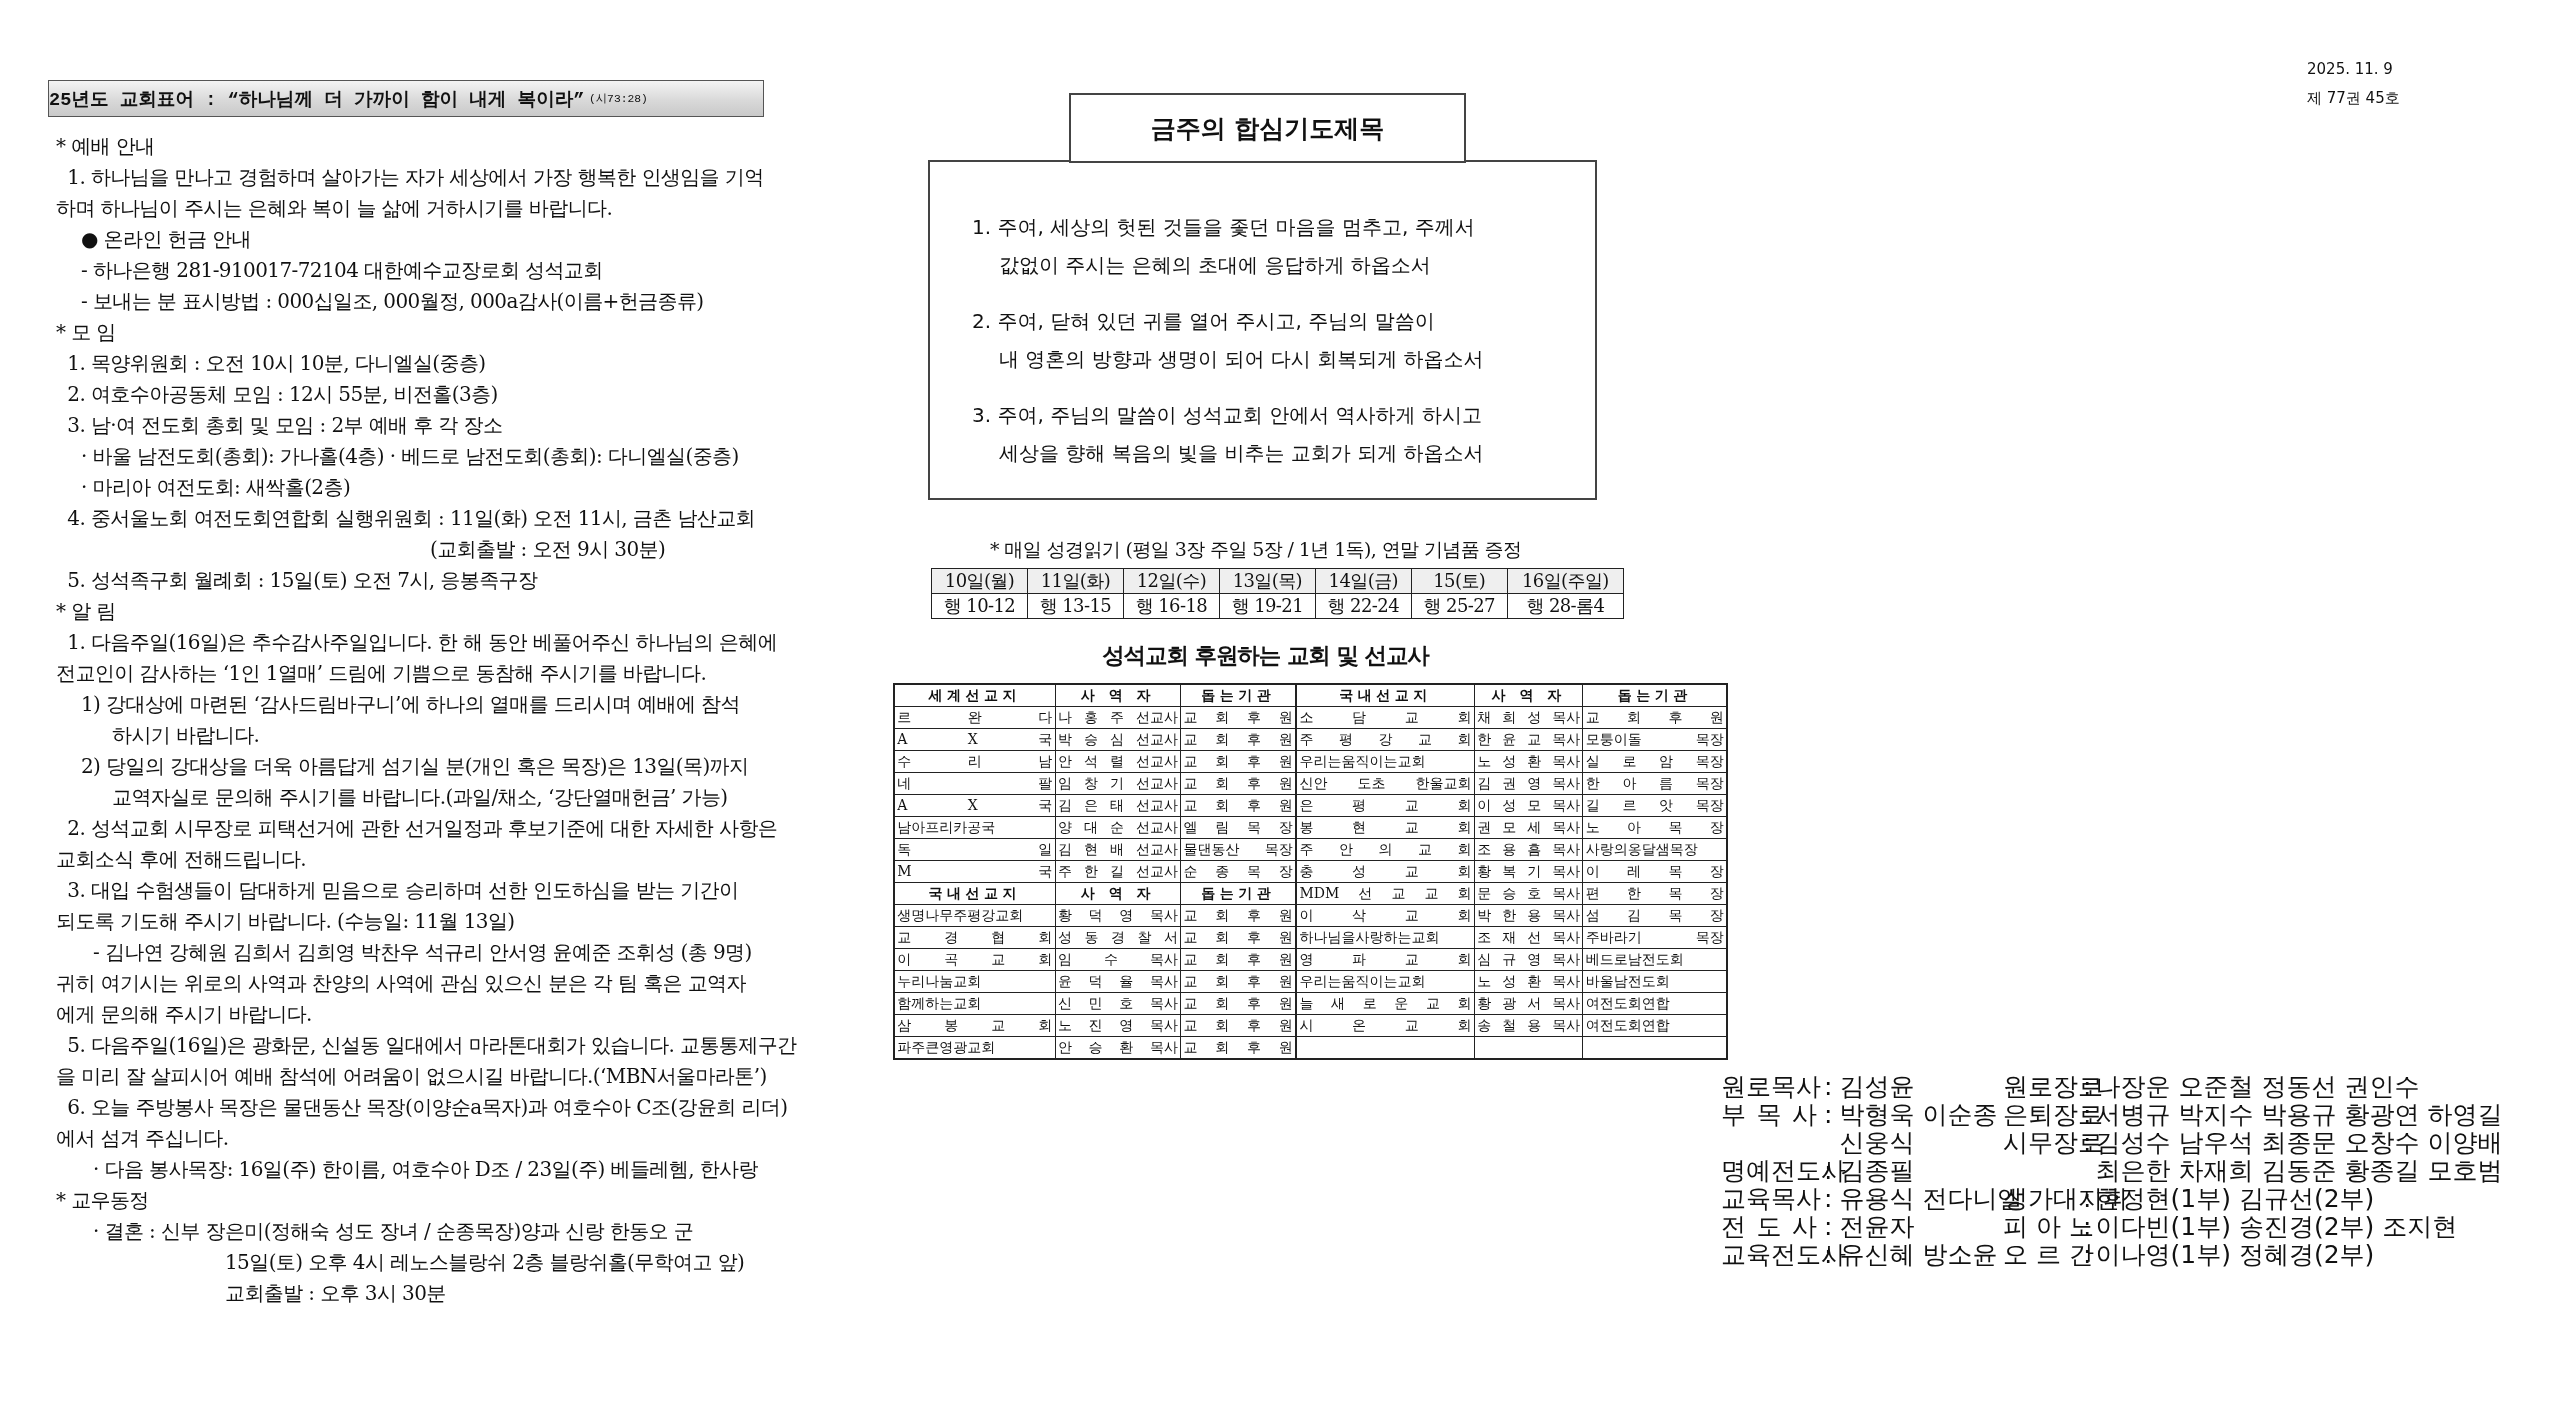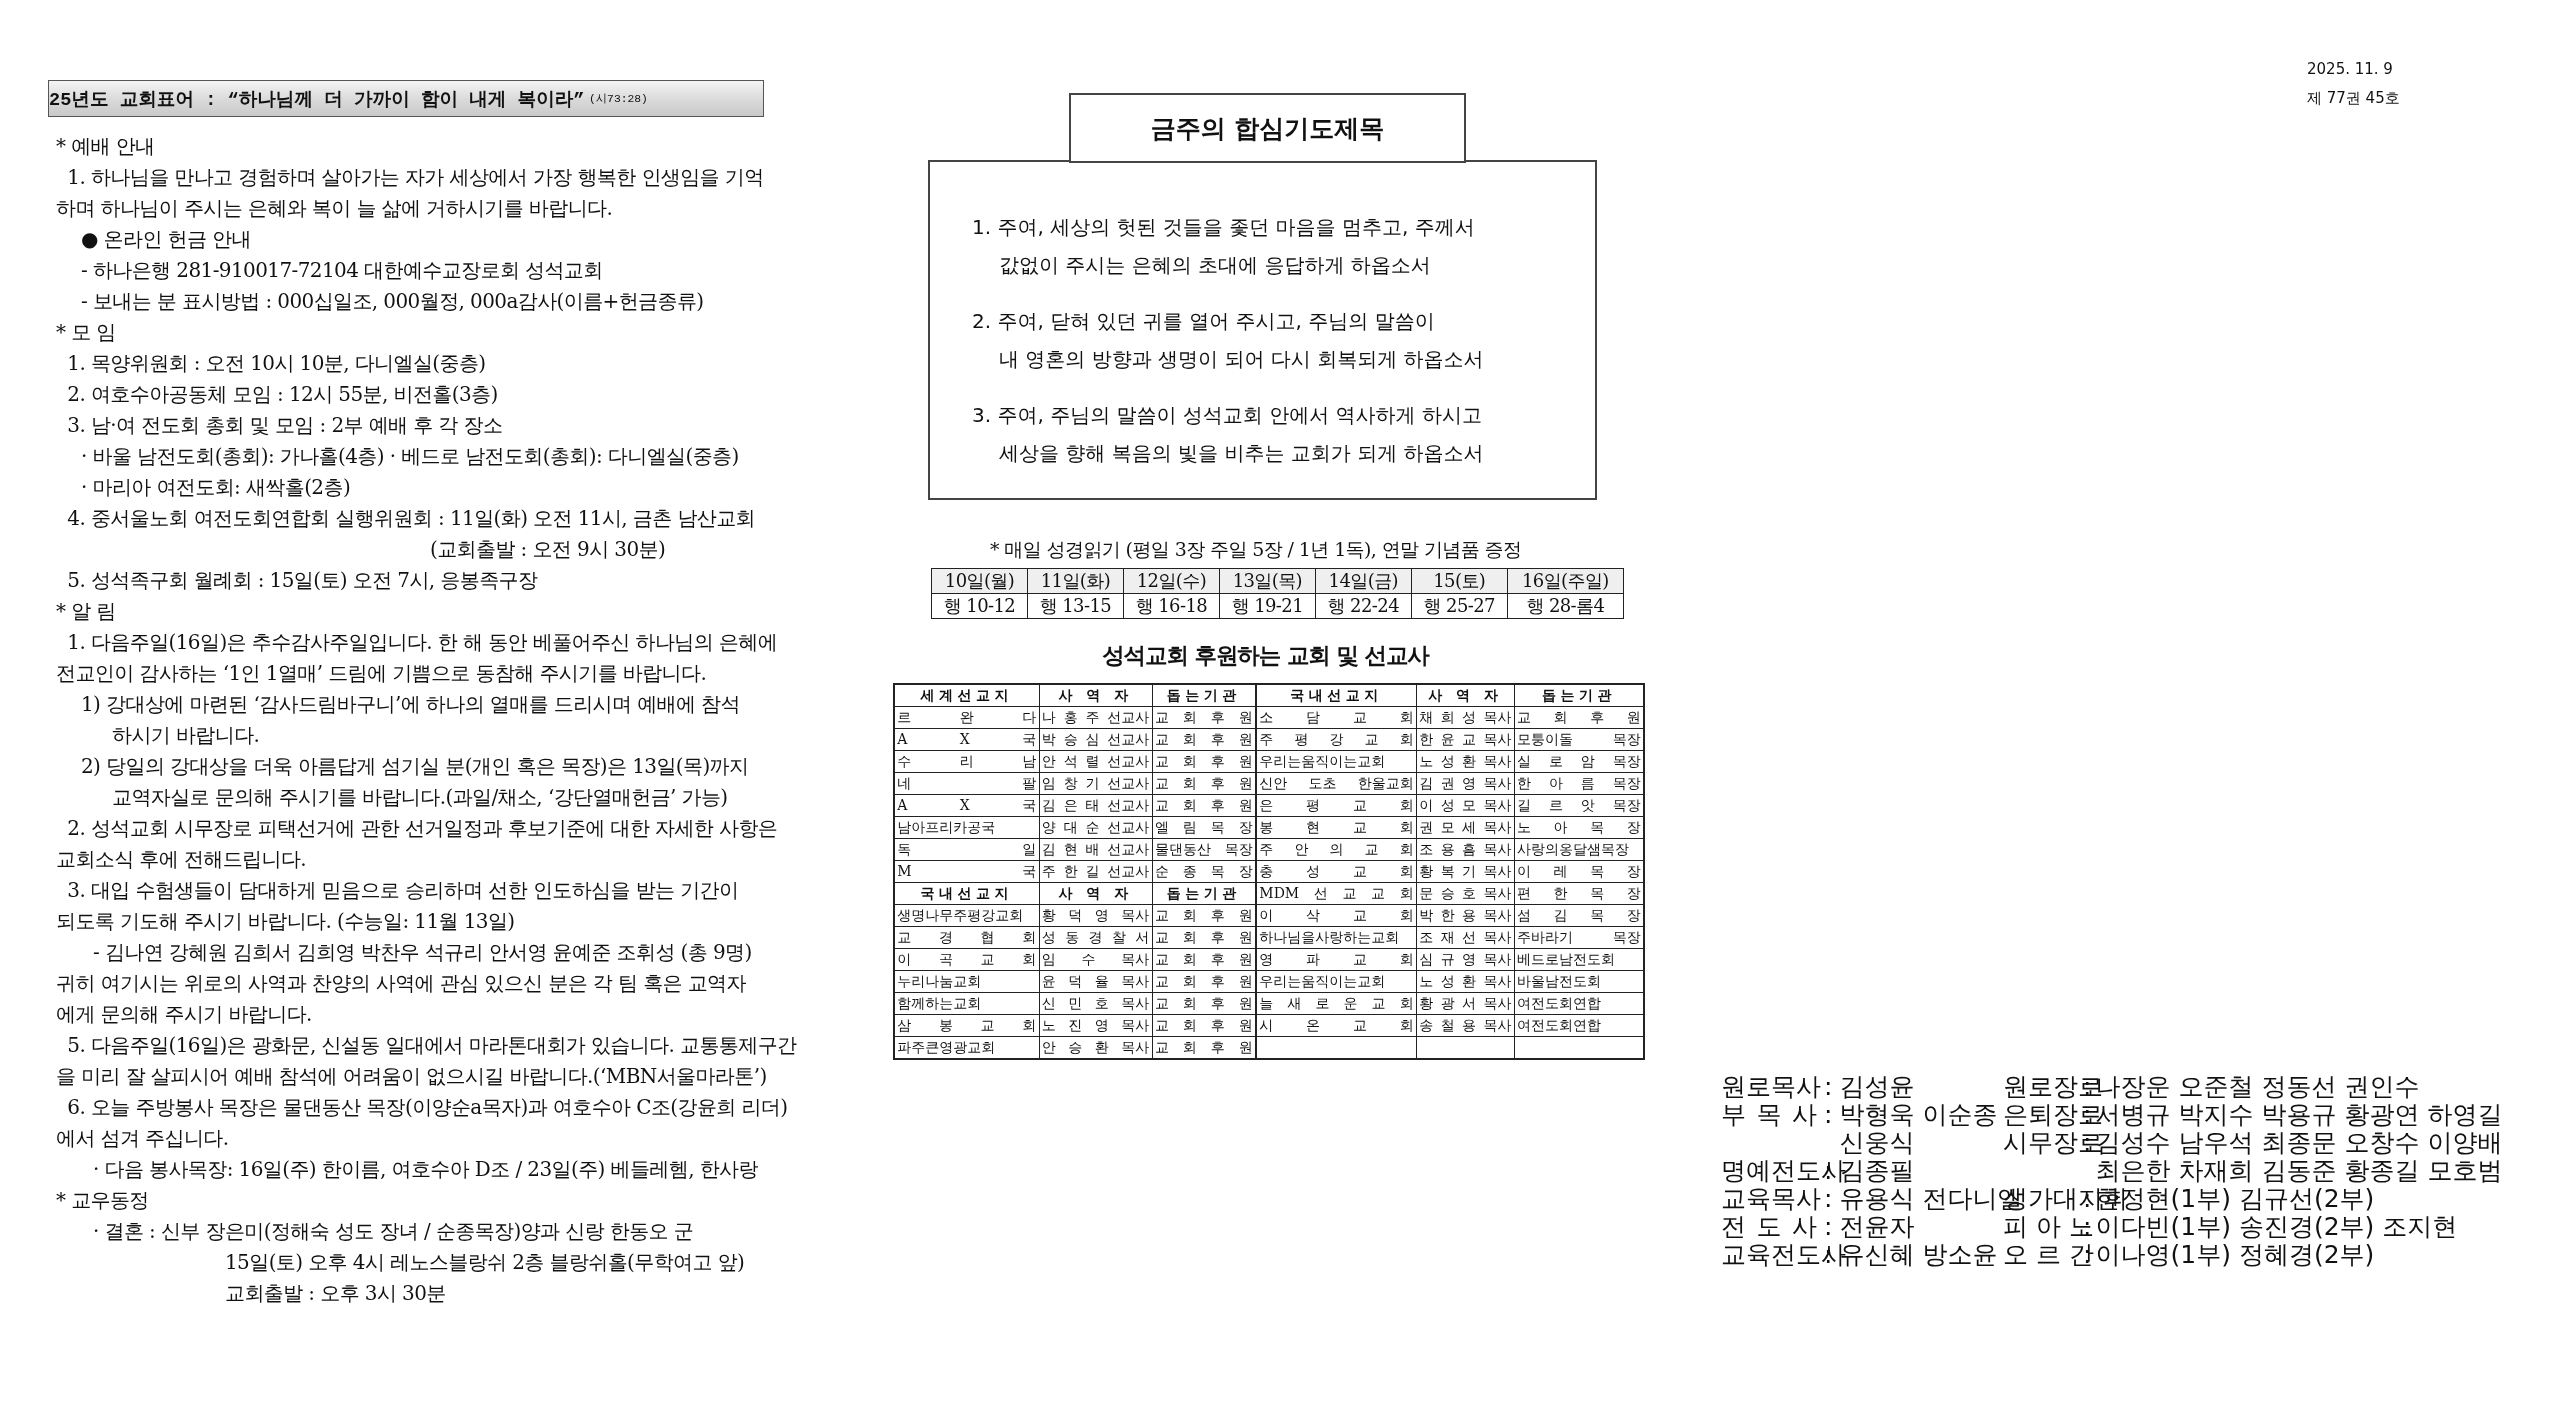--- a/index.html
+++ b/index.html
@@ -35,21 +35,21 @@
   .prayer-cont { padding-left: 27px; }
 
   
   .bible-note { position: absolute; left: 990px; top: 537px; width: 630px; font-size: 19px; white-space: nowrap; letter-spacing: -0.6px; }
   .bible-table { position: absolute; left: 931px; top: 568px; width: 693px; border-collapse: collapse; font-size: 18px; letter-spacing: -0.6px; }
   .bible-table td { border: 1.1px solid #222; text-align: center; height: 24px; }
   .bible-table tr.days td { background: #efefef; }
 
   
   .support-title { position: absolute; left: 894px; top: 640px; width: 743px; text-align: center; font-family: "DejaVu Sans", sans-serif; font-weight: bold; font-size: 22.5px; letter-spacing: -1.1px; }
-  .support-table { position: absolute; left: 894px; top: 684px; width: 750px; border-collapse: collapse; font-size: 14px; }
+  .support-table { position: absolute; left: 894px; top: 684px; width: 833px; border-collapse: collapse; font-size: 14px; }
   .support-table td { border: 0.8px solid #222; height: 22px; padding: 0 2.3px; white-space: nowrap; }
   .support-table td.head { font-family: "DejaVu Sans", sans-serif; font-weight: bold; text-align: center; letter-spacing: 4.5px; }
   .support-table td.sep { border-left: 2.3px double #222; }
   .support-table td.just { text-align-last: justify; text-align: justify; }
   .support-table col.c1 { width: 107px; }
   .support-table col.c2 { width: 93px; }
   .support-table col.c3 { width: 78px; }
   .support-table col.c4 { width: 110px; }
   .support-table col.c5 { width: 89px; }
   .support-table col.c6 { width: 74px; }

